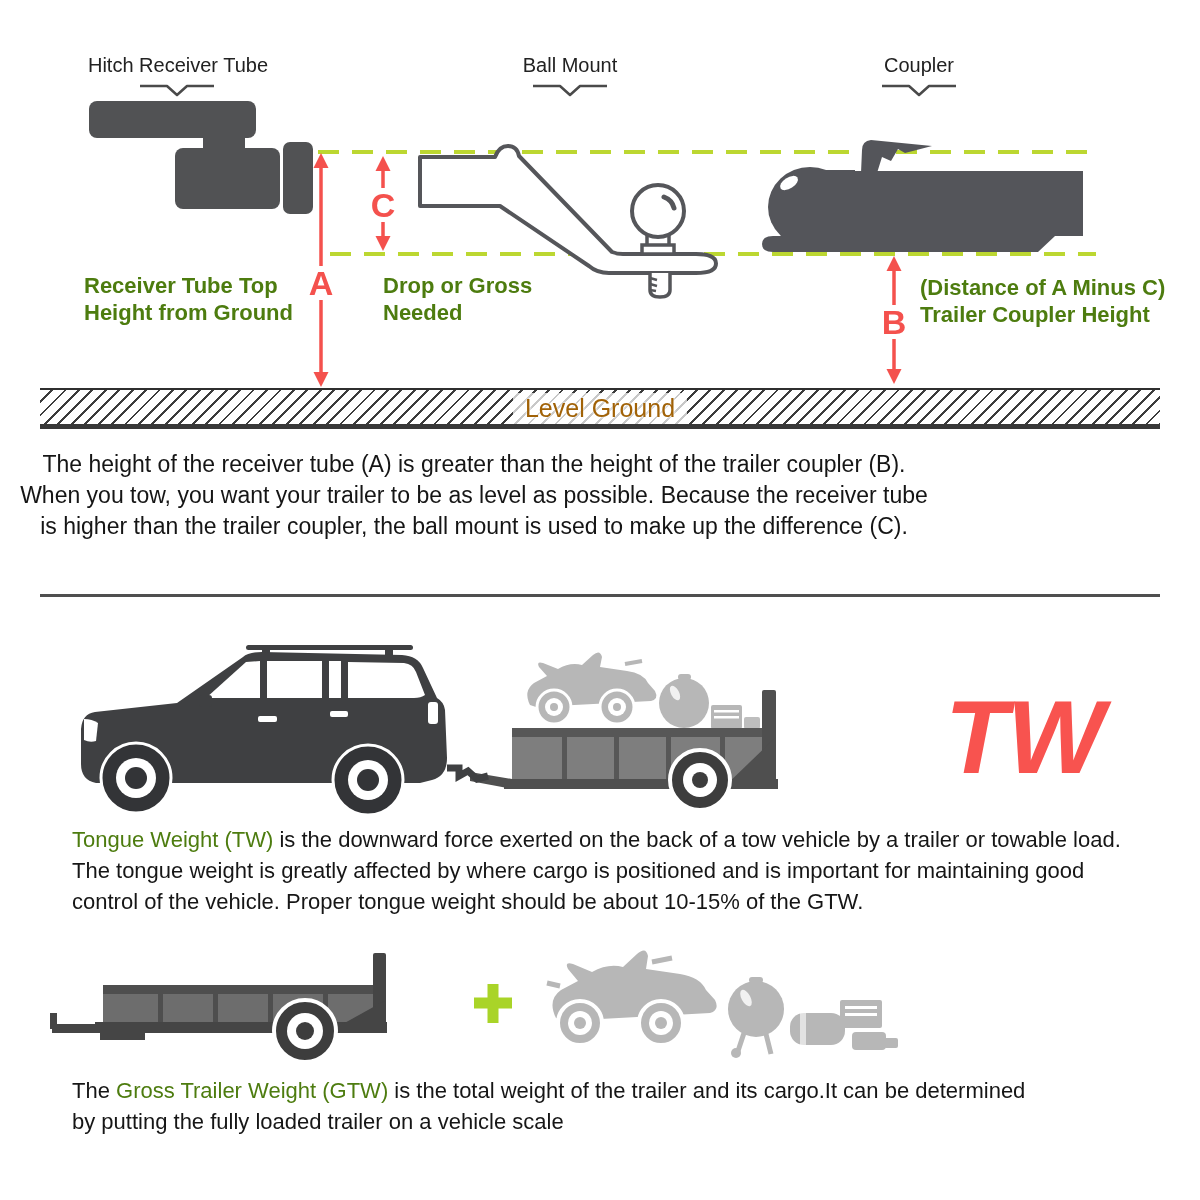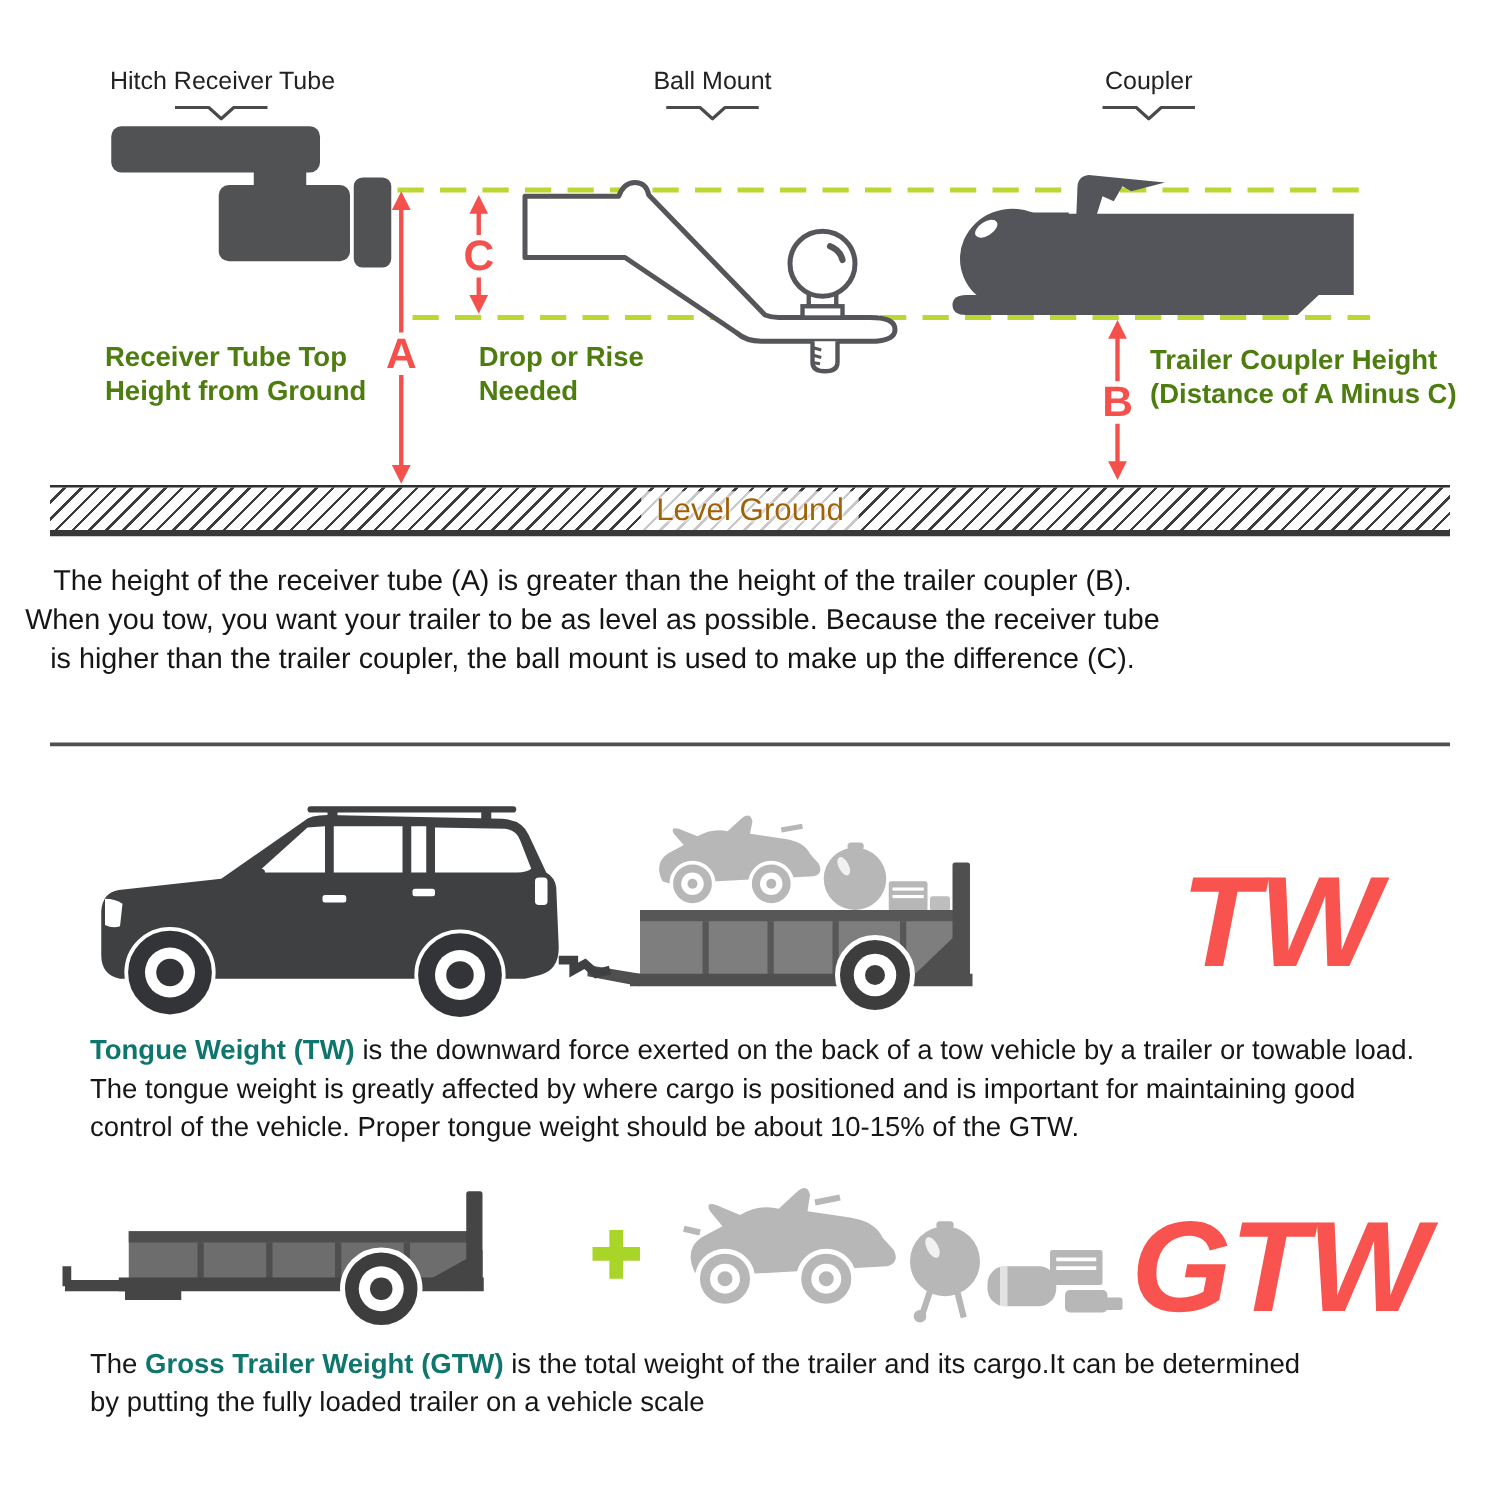--- a/index.html
+++ b/index.html
@@ -17,21 +17,21 @@
   .groundlabel { left:600px; top:393px; transform:translateX(-50%); font-size:25px; font-weight:normal;
                  color:#a16207; background:rgba(255,255,255,0.72); padding:1px 12px; white-space:nowrap;
                  text-shadow:0 0 3px #fff, 0 0 3px #fff; }
   .explain { left:0; top:449px; width:948px; text-align:center; font-size:23px; line-height:31px; color:#151515; }
   .explain span { display:block; white-space:nowrap; }
   .divider { left:40px; top:594px; width:1120px; height:3px; background:#4f4f4f; }
   .bigred { font-style:italic; font-weight:bold; color:#f8534f; font-size:103px; line-height:1;
             letter-spacing:-1px; white-space:nowrap; }
   .para { font-size:22px; line-height:31px; color:#161616; }
   .para .line { display:block; white-space:nowrap; }
-  .term { font-weight:bold; color:#0f766e; }
+  .term { font-weight:normal; color:#4d7c0f; }
 </style>
 </head>
 <body>
 
 <div class="canvas">
 
   <svg class="abs" style="left:0;top:0;" width="1200" height="440" viewBox="0 0 1200 440">
 
     <g>
       <path d="M 318 152 H 1096" stroke="#bcd731" stroke-width="4" stroke-dasharray="21 13" fill="none"></path>
@@ -95,26 +95,26 @@
 
   <div class="abs letter" style="left:321px;top:283px;">A</div>
   <div class="abs letter" style="left:383px;top:205px;">C</div>
   <div class="abs letter" style="left:894px;top:322px;">B</div>
 
   <div class="abs caption" style="left:84px;top:272px;">
     <span>Receiver Tube Top</span>
     <span>Height from Ground</span>
   </div>
   <div class="abs caption" style="left:383px;top:272px;">
-    <span>Drop or Rise</span>
+    <span>Drop or Gross</span>
     <span>Needed</span>
   </div>
   <div class="abs caption" style="left:920px;top:274px;">
+    <span>(Distance of A Minus C)</span>
     <span>Trailer Coupler Height</span>
-    <span>(Distance of A Minus C)</span>
   </div>
 
   <div class="abs ground"></div>
   <div class="abs groundlabel">Level Ground</div>
 
   <div class="abs explain">
     <span>The height of the receiver tube (A) is greater than the height of the trailer coupler (B).</span>
     <span>When you tow, you want your trailer to be as level as possible. Because the receiver tube</span>
     <span>is higher than the trailer coupler, the ball mount is used to make up the difference (C).</span>
   </div>
@@ -242,20 +242,19 @@
       <rect x="790" y="1013" width="55" height="32" rx="14"></rect>
       <rect x="800" y="1013" width="6" height="32" fill="#ffffff" opacity="0.6"></rect>
       <rect x="840" y="1000" width="42" height="28" rx="2"></rect>
       <rect x="845" y="1006" width="32" height="3" fill="#ffffff"></rect>
       <rect x="845" y="1013" width="32" height="3" fill="#ffffff"></rect>
       <rect x="852" y="1032" width="34" height="18" rx="4"></rect>
       <rect x="884" y="1038" width="14" height="10" rx="2"></rect>
     </g>
   </svg>
 
-  <div class="abs bigred" style="left:905px;top:962px;">GTW</div>
 
   <p class="abs para" style="left:72px;top:1075px;margin:0;">
     <span class="line"><span>The </span><span class="term">Gross Trailer Weight (GTW)</span><span> is the total weight of the trailer and its cargo.It can be determined</span></span>
     <span class="line">by putting the fully loaded trailer on a vehicle scale</span>
   </p>
 
 </div>
 
 </body></html>

